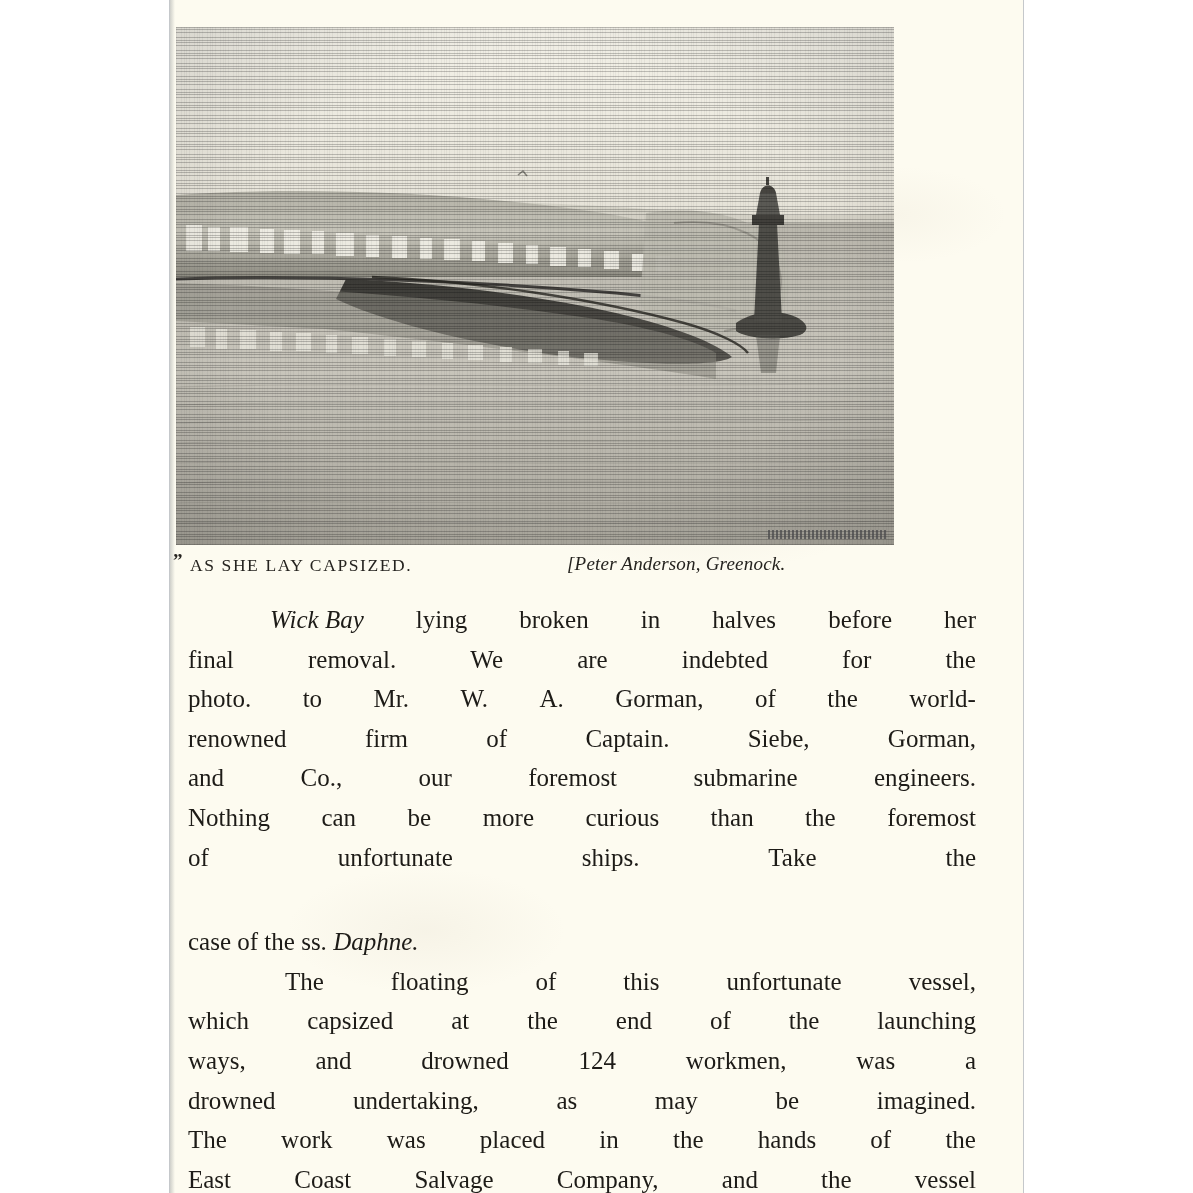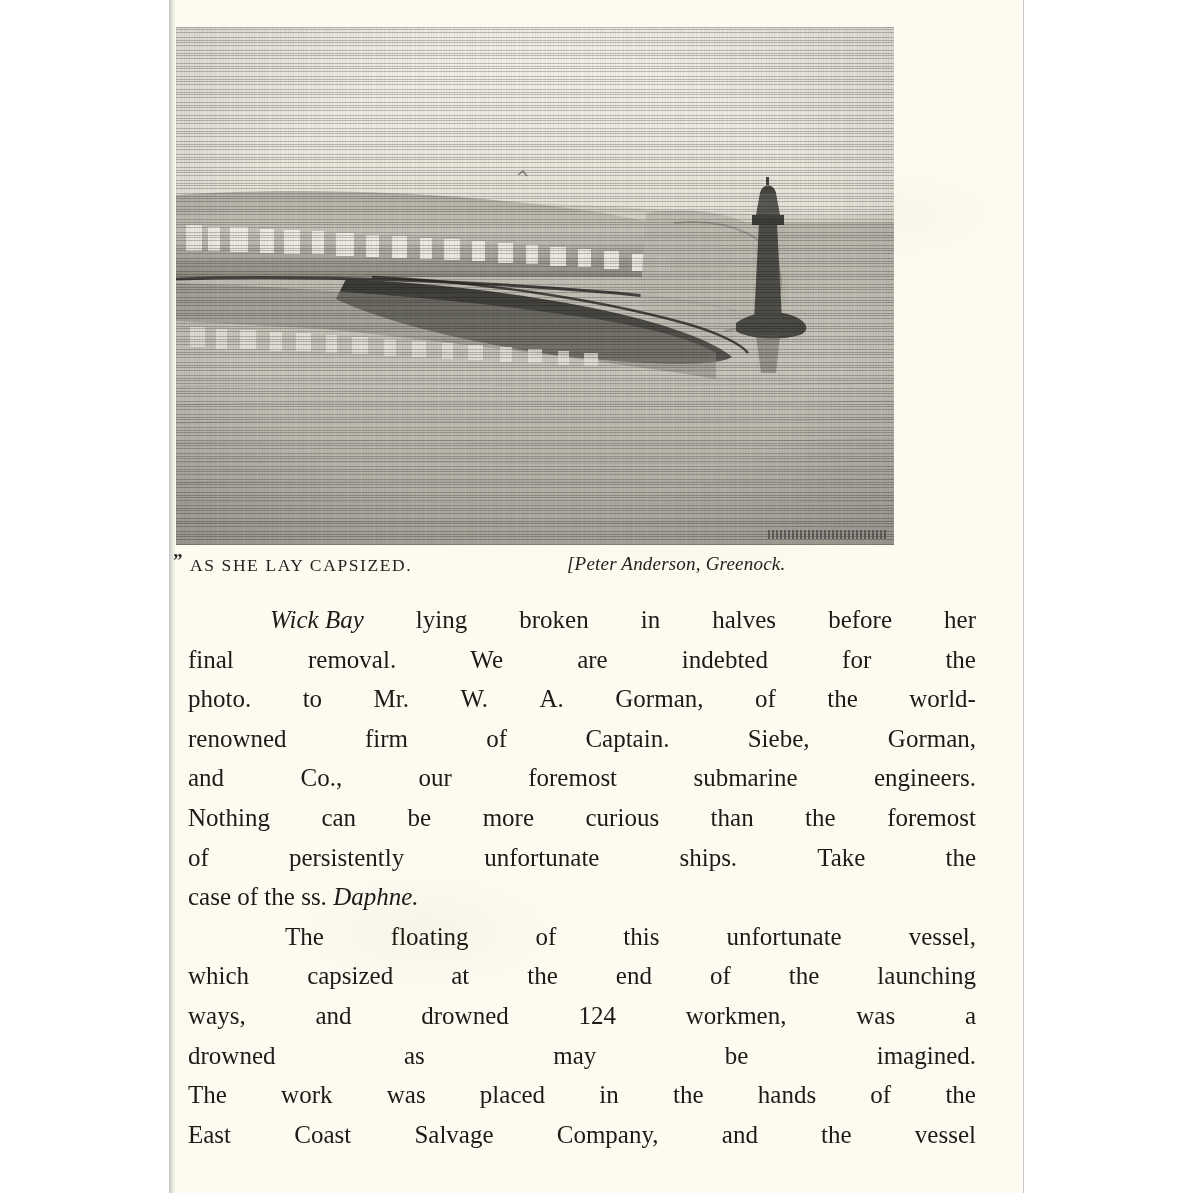--- a/index.html
+++ b/index.html
@@ -79,21 +79,21 @@
   
   #body{
     position:absolute;left:18px;top:600px;width:788px;
     color:#1d1b17;
   }
   .ln{
     display:flex;justify-content:space-between;
     font-size:25px;line-height:39.6px;white-space:nowrap;
     height:39.6px;
   }
-  .ln.noj{display:block;}
+  .ln.noj{display:block;margin-top:45px;}
   .ln i{font-style:italic;}
   .ln .w{display:inline-block;}
   .indent{padding-left:30px;}
   .oldstyle{font-variant-numeric:oldstyle-nums;}
 </style>
 </head>
 <body>
 
 <div id="stage">
 
@@ -284,21 +284,20 @@
               <span class="w">can</span>
               <span class="w">be</span>
               <span class="w">more</span>
               <span class="w">curious</span>
               <span class="w">than</span>
               <span class="w">the</span>
               <span class="w">foremost</span>
             </div>
             <div class="ln">
               <span class="w">of</span>
-              <span class="w">persistently</span>
               <span class="w">unfortunate</span>
               <span class="w">ships.</span>
               <span class="w">Take</span>
               <span class="w">the</span>
             </div>
             <div class="ln noj"><span class="w">case</span> <span class="w">of</span> <span class="w">the</span> <span class="w">ss.</span> <i class="w">Daphne.</i></div>
           </div>
           <div>
             <div class="ln">
               <span class="w indent"></span>
@@ -323,20 +322,21 @@
               <span class="w">ways,</span>
               <span class="w">and</span>
               <span class="w">drowned</span>
               <span class="w oldstyle">124</span>
               <span class="w">workmen,</span>
               <span class="w">was</span>
               <span class="w">a</span>
             </div>
             <div class="ln">
               <span class="w">drowned</span>
+              <span class="w">undertaking,</span>
               <span class="w">as</span>
               <span class="w">may</span>
               <span class="w">be</span>
               <span class="w">imagined.</span>
             </div>
             <div class="ln">
               <span class="w">The</span>
               <span class="w">work</span>
               <span class="w">was</span>
               <span class="w">placed</span>

